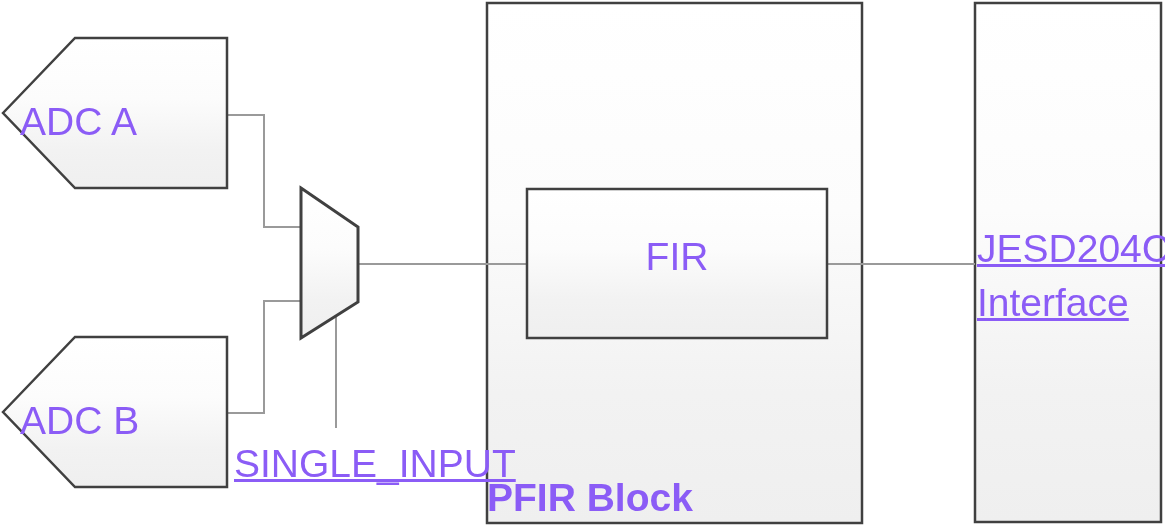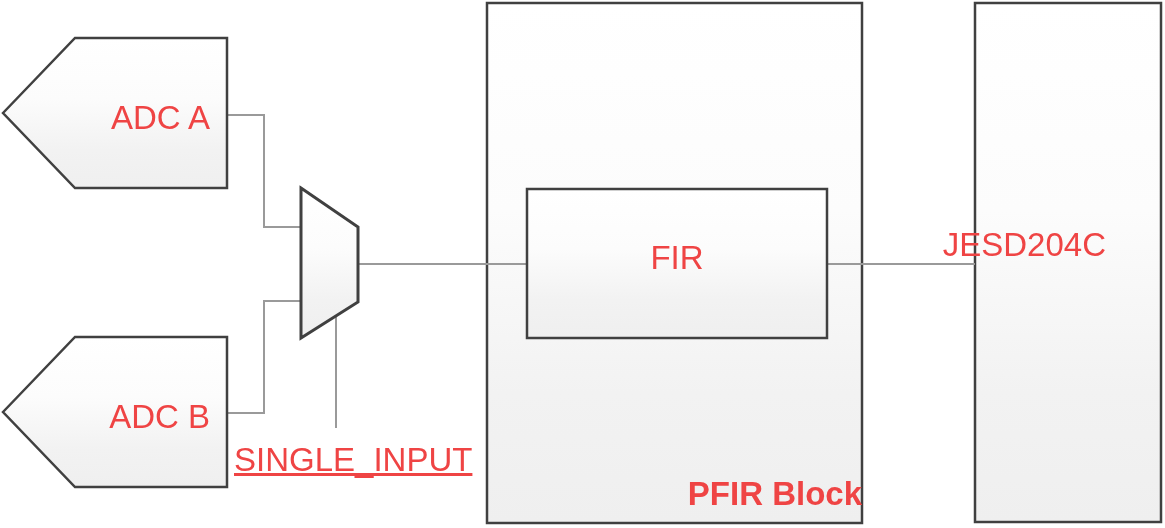--- a/index.html
+++ b/index.html
@@ -28,43 +28,44 @@
   .shape {
     fill: url(#shapeFill);
     stroke: #404040;
     stroke-width: 2.5;
   }
   .shape.mux {
     stroke-width: 3;
   }
   .label {
     position: absolute;
-    color: #ef4444;
-    font-size: 33px;
-    text-align: right;
+    color: #8b5cf6;
+    font-size: 39px;
+    text-align: left;
     white-space: nowrap;
     line-height: 1.35;
   }
   .label .ln {
     line-height: 1.55;
   }
   .fir-label {
     left: 527px;
     top: 189px;
     width: 300px;
     height: 137px;
     display: flex;
     flex-direction: column;
     align-items: center;
     justify-content: center;
   }
   .jesd-label {
-    left: 920px;
+    left: 977px;
     top: 222px;
     width: 186px;
+    text-decoration: underline;
   }
   .jesd-label .ln {
     line-height: 1.38;
   }
   .adc-a-label {
     left: 20px;
     top: 96px;
     width: 190px;
   }
   .adc-b-label {
@@ -122,15 +123,16 @@
   <div class="label single-input-label">SINGLE_INPUT</div>
 
   <div class="label fir-label">
     <div class="ln">FIR</div>
   </div>
 
   <div class="label pfir-label">PFIR Block</div>
 
   <div class="label jesd-label">
     <div class="ln">JESD204C</div>
+    <div class="ln">Interface</div>
   </div>
 
 </div>
 
 </body></html>

